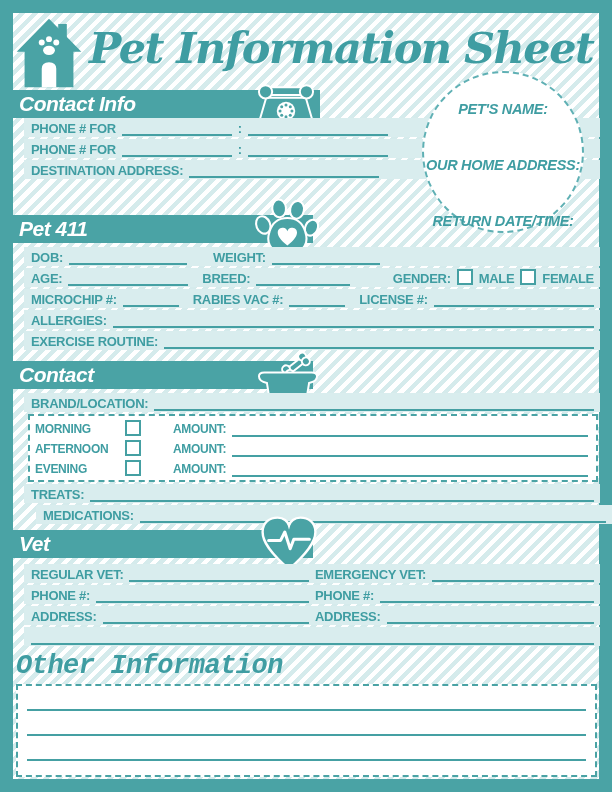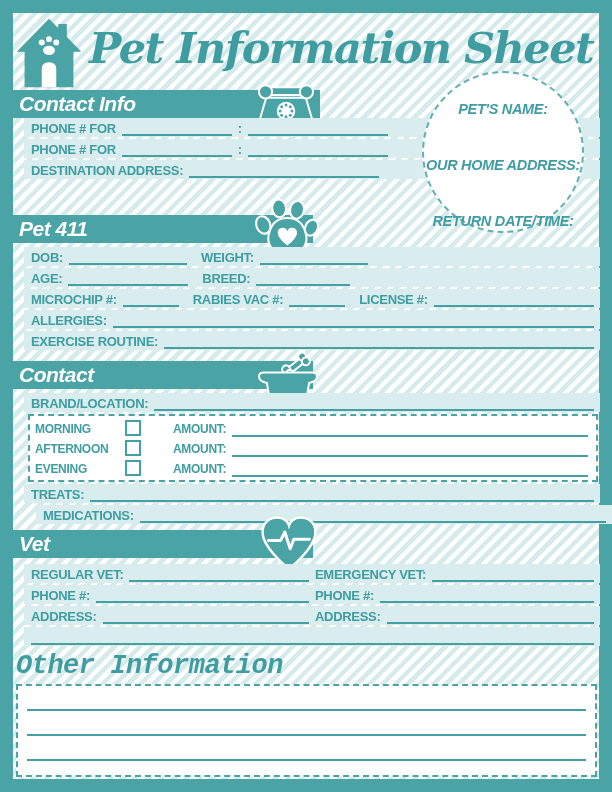--- a/index.html
+++ b/index.html
@@ -110,28 +110,35 @@
       <ellipse cx="40" cy="18" rx="10" ry="13" transform="rotate(-6 40 18)" fill="#4aa3a5" stroke="#ffffff" stroke-width="3"></ellipse>
       <ellipse cx="66" cy="20" rx="10" ry="13" transform="rotate(10 66 20)" fill="#4aa3a5" stroke="#ffffff" stroke-width="3"></ellipse>
       <ellipse cx="87" cy="46" rx="9" ry="12" transform="rotate(26 87 46)" fill="#4aa3a5" stroke="#ffffff" stroke-width="3"></ellipse>
       <path d="M52 32 Q72 32 78 52 Q84 70 70 80 Q58 88 52 84 Q46 88 34 80 Q20 70 26 52 Q32 32 52 32 Z" fill="#4aa3a5" stroke="#ffffff" stroke-width="3"></path>
       <path d="M52 72 C42 64 38 58 38 53 C38 48 42 46 46 46 C49 46 51 48 52 51 C53 48 55 46 58 46 C62 46 66 48 66 53 C66 58 62 64 52 72 Z" fill="#ffffff"></path>
     </svg>
 
     <div class="strip" style="top:234px;">
       <span class="lbl">DOB:</span>
       <span class="line" style="width:118px;"></span>
-      <span class="lbl" style="margin-left:8px;">WEIGHT:</span>
+      <span class="lbl" style="margin-left:20px;">WEIGHT:</span>
       <span class="line" style="width:108px;"></span>
     </div>
     <div class="strip" style="top:255px;">
       <span class="lbl">AGE:</span>
       <span class="line" style="width:120px;"></span>
       <span class="lbl" style="margin-left:8px;">BREED:</span>
       <span class="line" style="width:94px;"></span>
+      <span class="grp" style="margin-left:auto;">
+        <span class="lbl">GENDER:</span>
+        <span class="cbx"></span>
+        <span class="lbl">MALE</span>
+        <span class="cbx"></span>
+        <span class="lbl">FEMALE</span>
+      </span>
     </div>
     <div class="strip" style="top:276px;">
       <span class="lbl">MICROCHIP #:</span>
       <span class="line" style="width:56px;"></span>
       <span class="lbl" style="margin-left:8px;">RABIES VAC #:</span>
       <span class="line" style="width:56px;"></span>
       <span class="lbl" style="margin-left:8px;">LICENSE #:</span>
       <span class="line f1"></span>
     </div>
     <div class="strip" style="top:297px;">

